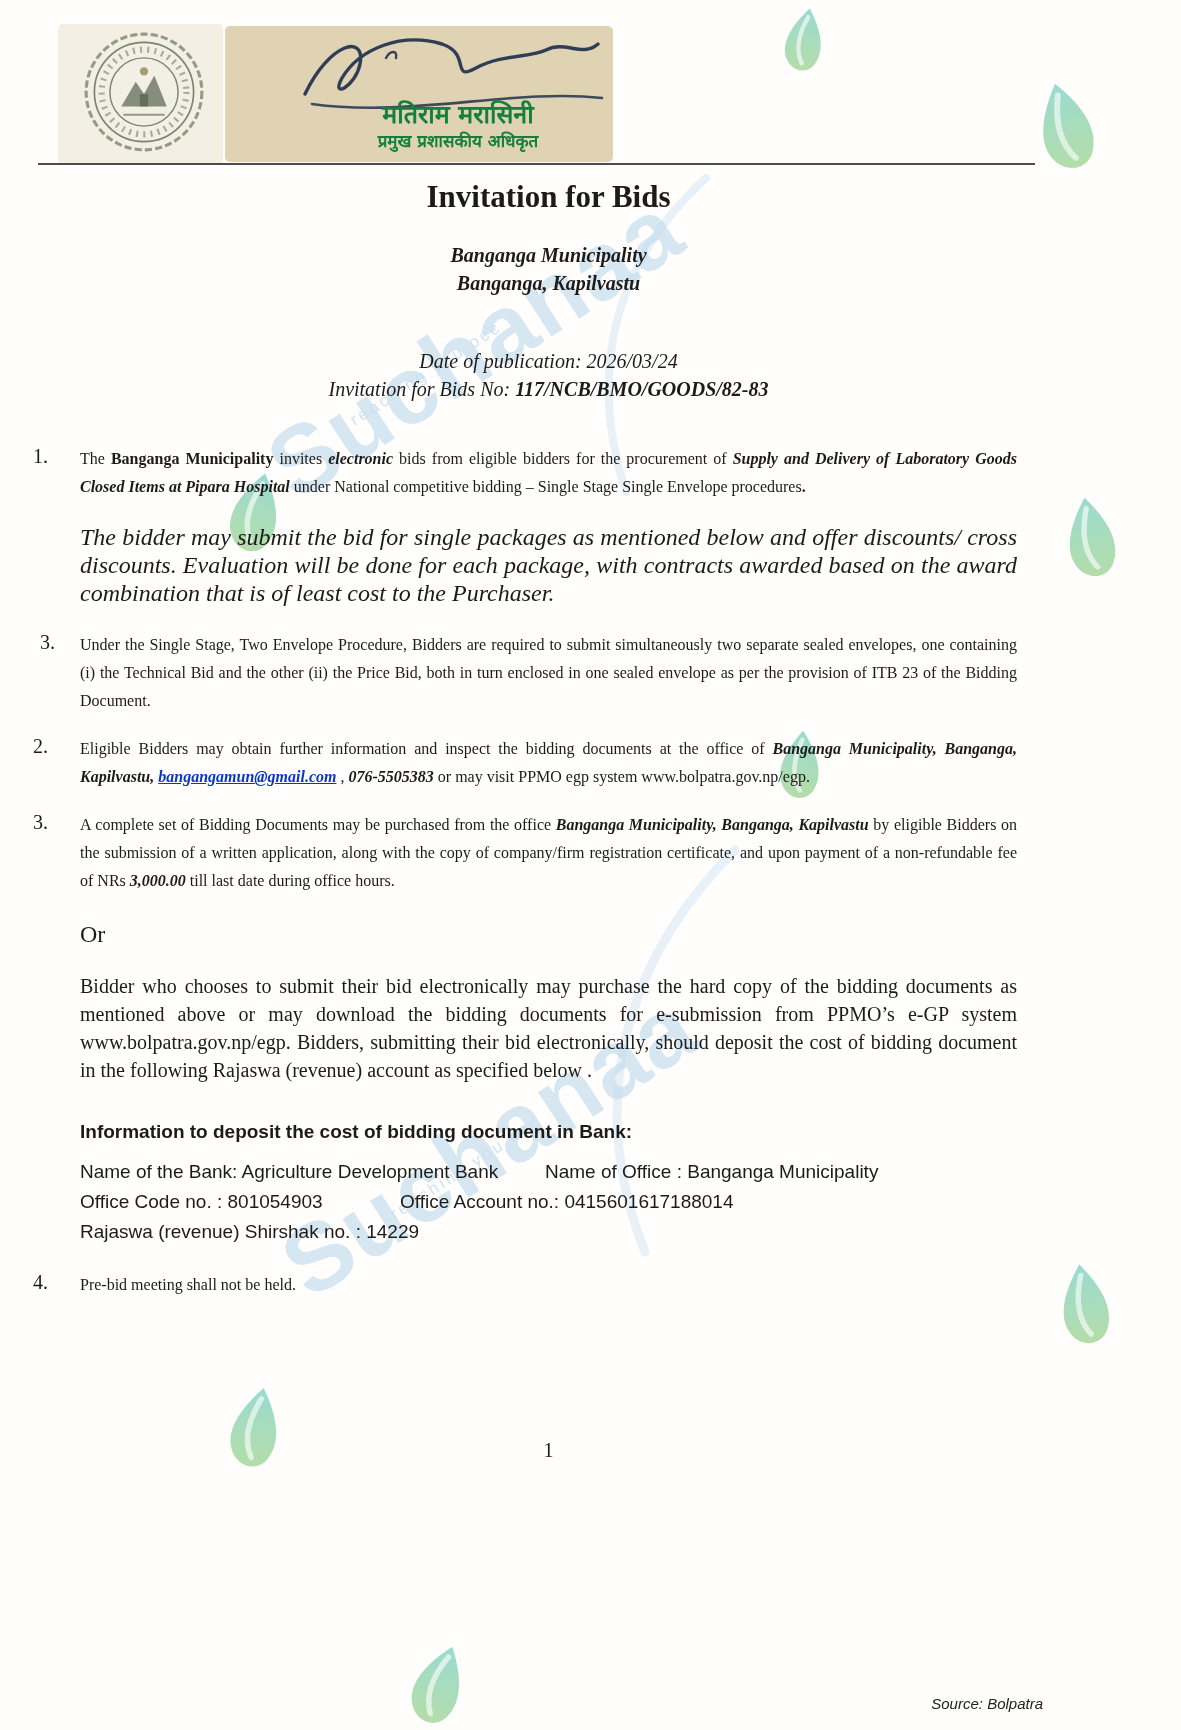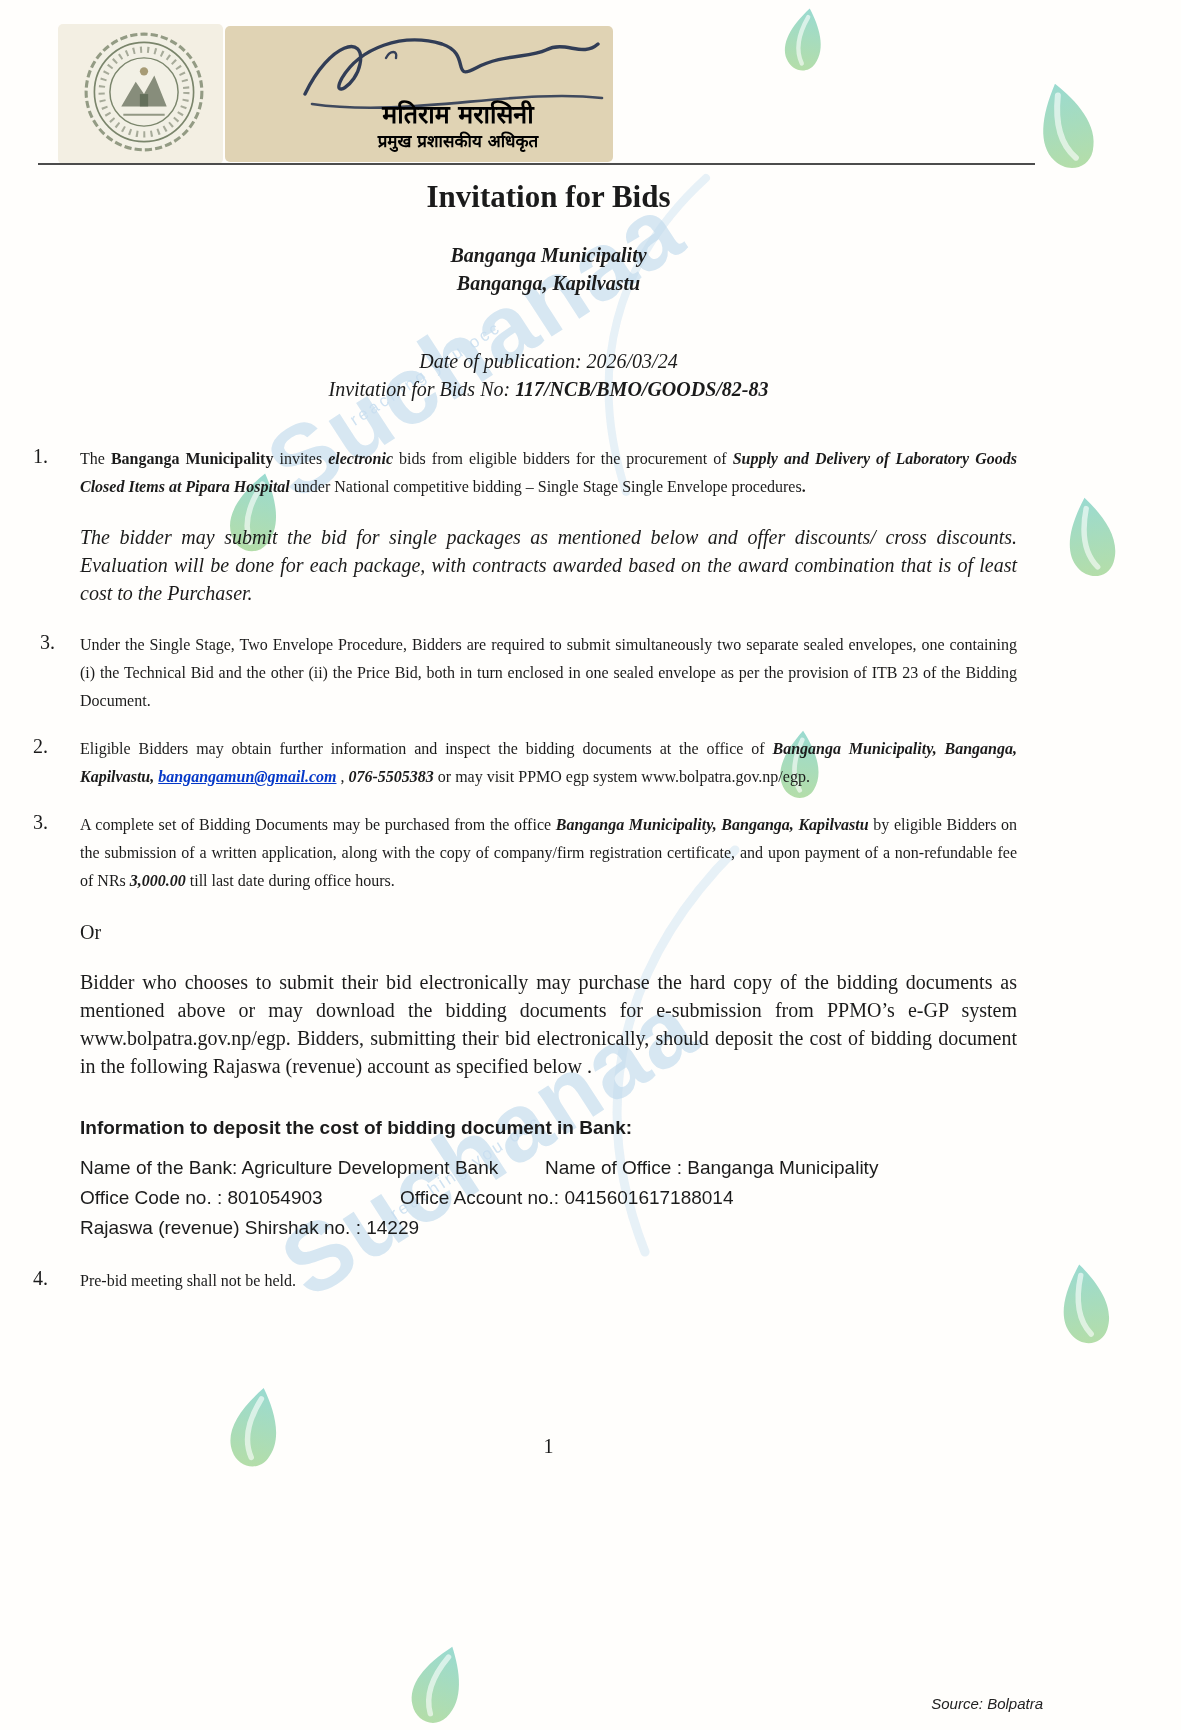--- a/index.html
+++ b/index.html
@@ -24,39 +24,39 @@
     transform:rotate(-33deg); transform-origin:left center; white-space:nowrap;
   }
   
   .header { position:relative; height:163px; z-index:1; }
   .scan-bg { position:absolute; border-radius:5px; }
   .scan-bg-1 { left:225px; top:26px; width:388px; height:136px; background:#d6c49c; opacity:.75; }
   .scan-bg-2 { left:58px; top:24px; width:165px; height:140px; background:#e9e2cd; opacity:.55; }
   .seal { position:absolute; left:82px; top:30px; width:124px; height:124px; opacity:.9; }
   .signature { position:absolute; left:290px; top:28px; width:330px; height:92px; }
   .stamp { position:absolute; left:318px; top:100px; width:280px; text-align:center;
-           font-family:"DejaVu Sans","Liberation Sans",sans-serif; color:#000000; font-weight:bold; }
+           font-family:"DejaVu Sans","Liberation Sans",sans-serif; color:#15803d; font-weight:bold; }
   .stamp-line1 { font-size:25px; line-height:30px; }
   .stamp-line2 { font-size:17px; line-height:22px; }
   .rule { position:relative; z-index:1; margin:0 146px 0 38px; border-top:2px solid #4c4c4c; }
   
   .content { position:relative; z-index:1; padding:0 164px 0 80px; }
   .title { margin-top:14px; text-align:center; font-size:31px; font-weight:bold; }
   .org-block { margin-top:26px; text-align:center; font-size:20px; font-weight:bold; font-style:italic; line-height:28px; }
   .pub-block { margin-top:50px; text-align:center; font-size:20px; line-height:28px;font-style:italic; }
   .b  { font-weight:bold; }
   .i  { }
   .bi { font-weight:bold; font-style:italic; }
   .item { position:relative; margin-bottom:20px; }
   .num { position:absolute; left:-47px; width:44px; font-size:20px; }
   .num.indent { left:-40px; }
   .txt { font-size:16px; line-height:28px; text-align:justify; }
   .first-item { margin-top:42px; }
-  .note { margin:22px 0 24px 0; font-size:20px; line-height:28px; text-align:justify; font-style:italic; }
-  .or-line { margin:26px 0 24px 0; font-size:20px; }
+  .note { margin:22px 0 24px 0; font-size:24px; line-height:28px; text-align:justify; font-style:italic; }
+  .or-line { margin:26px 0 24px 0; font-size:24px; }
   .cont { margin-bottom:37px; font-size:20px; line-height:28px; text-align:justify; }
   .email-link { color:#0538c8; font-weight:bold; font-style:italic; text-decoration:underline; cursor:pointer; }
   .bank-heading { margin-top:28px; font-family:"Liberation Sans",sans-serif; font-size:19px; font-weight:bold; }
   .bank-lines { margin-top:14px; font-family:"Liberation Sans",sans-serif; font-size:19px; line-height:30px; }
   .bank-row { display:flex;align-items:center; }
   .bank-left-wide   { display:inline-block; width:465px; }
   .bank-left-narrow { display:inline-block; width:320px; }
   .item4 { margin-top:24px; }
   .page-number { margin-top:140px; text-align:center; font-size:20px; }
   .source-note { position:absolute; right:138px; bottom:18px; z-index:1;

